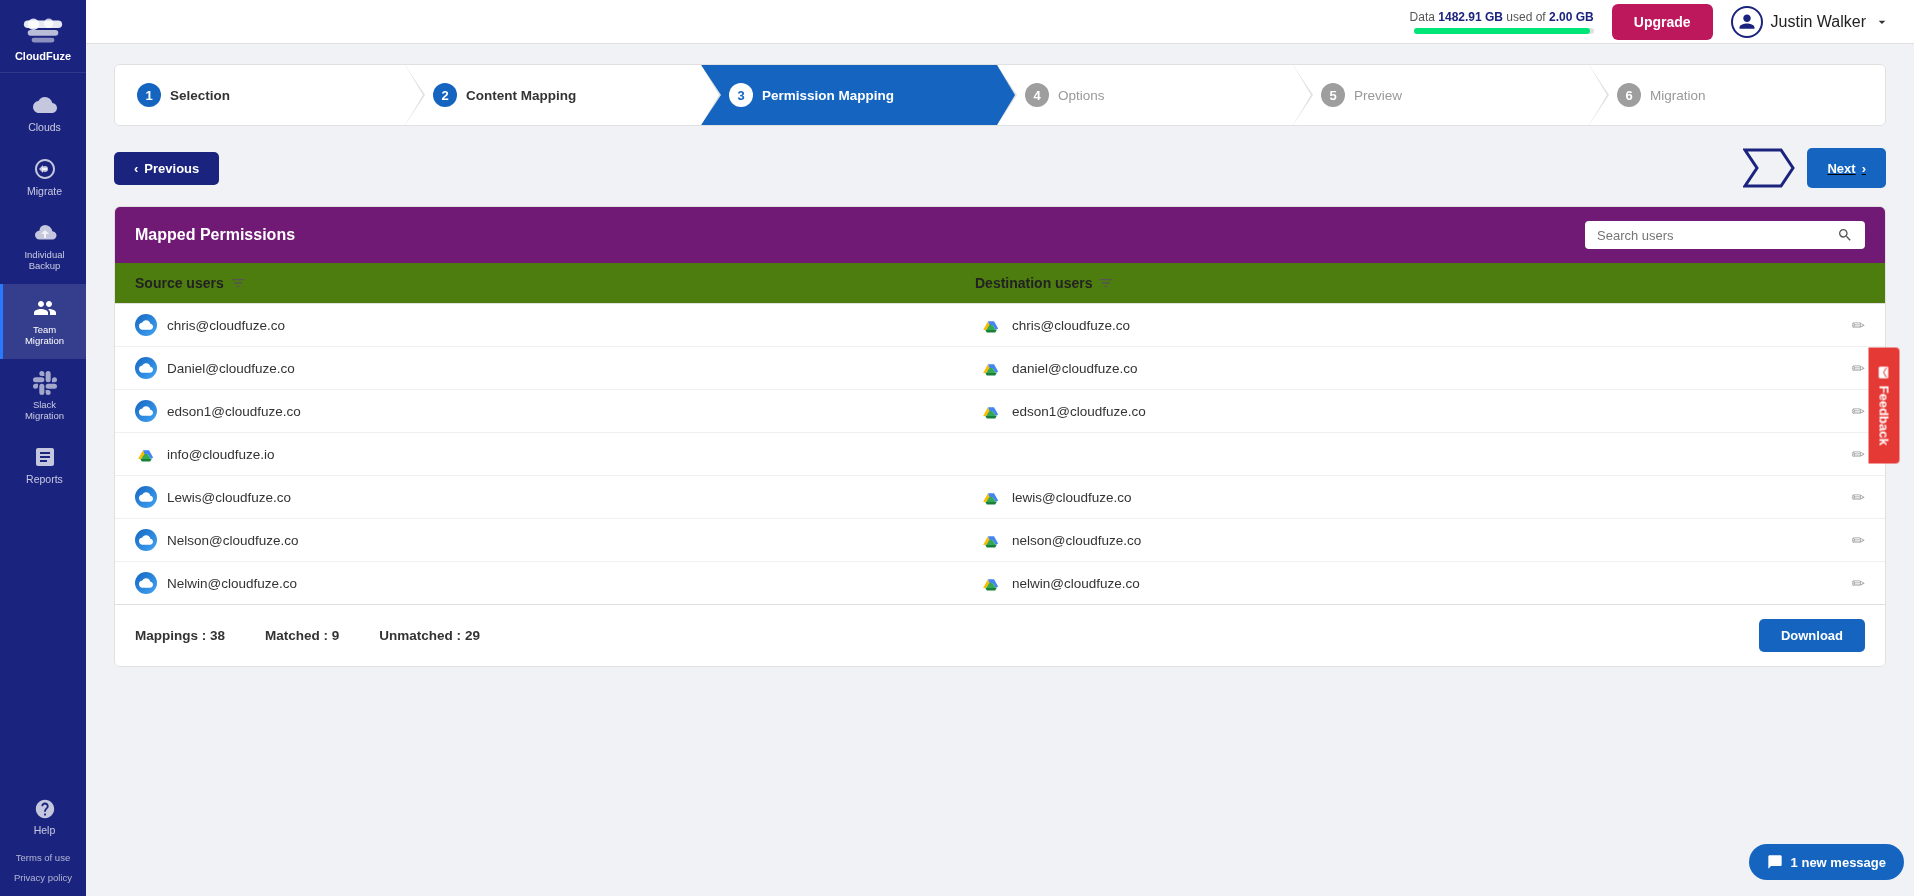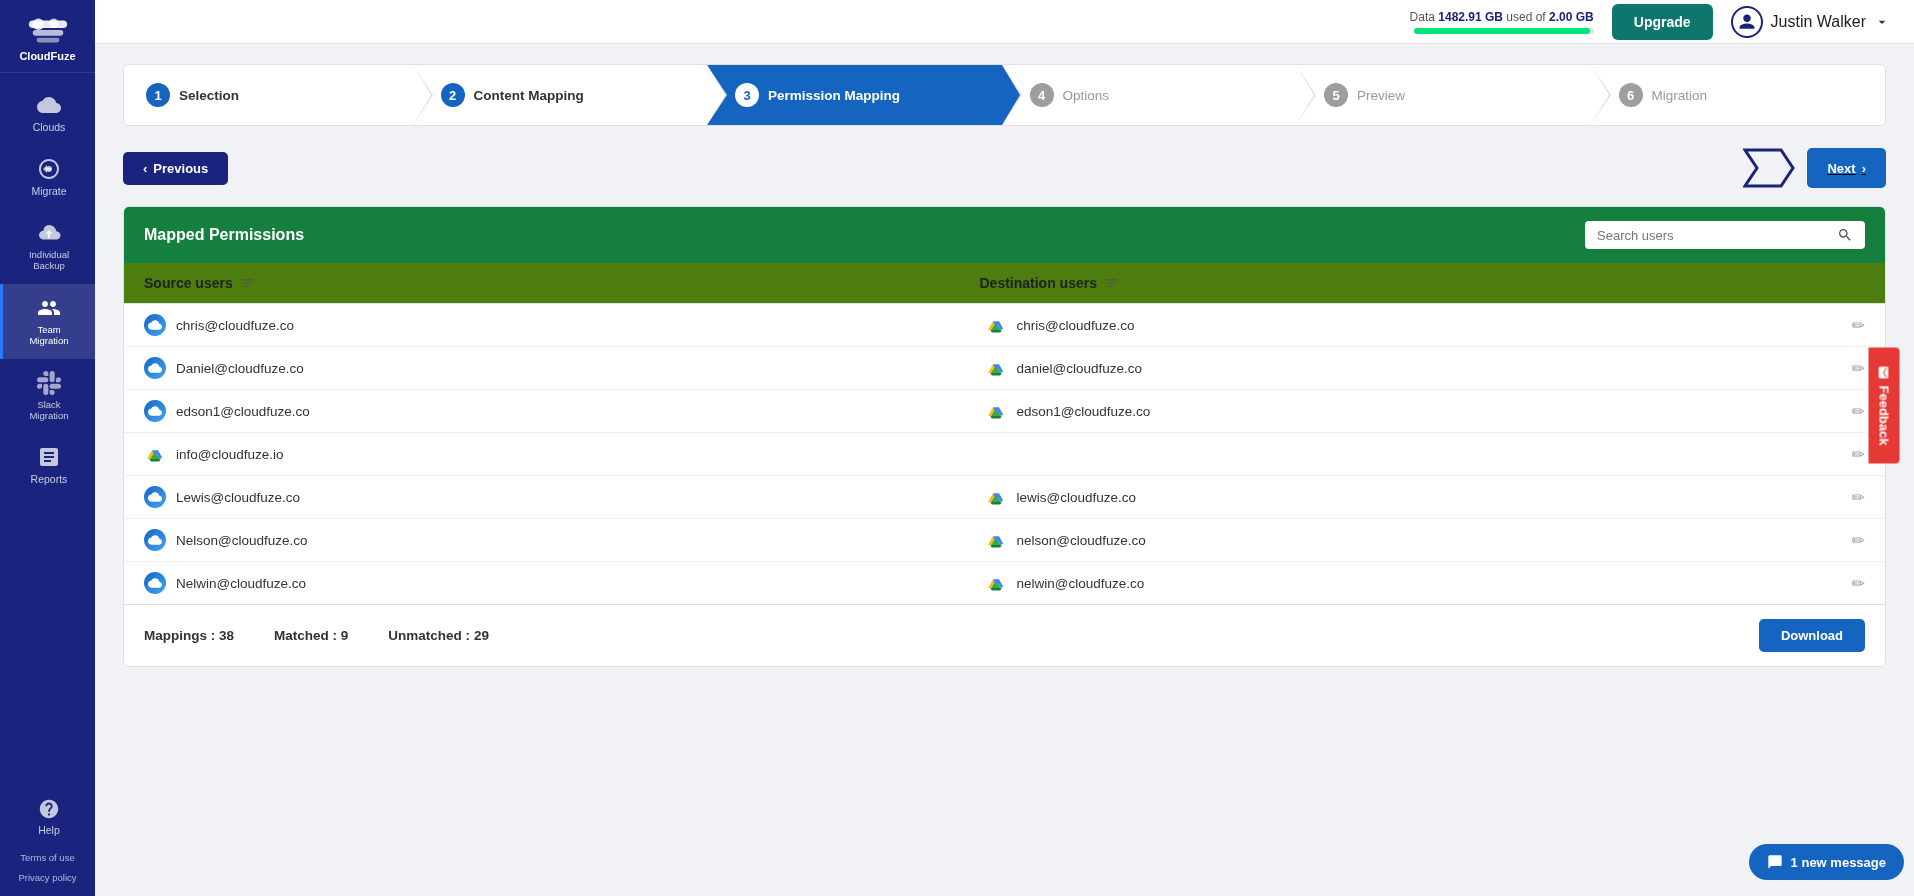--- a/index.html
+++ b/index.html
@@ -1,20 +1,20 @@
 <!DOCTYPE html>
 <html><head>
   <meta charset="utf-8">
   <style>
     * { box-sizing: border-box; margin: 0; padding: 0; }
     body { font-family: 'Segoe UI', Arial, sans-serif; background: #f0f2f5; display: flex; height: 896px; overflow: hidden; }
 
     
     .sidebar {
-      width: 95px;
+      width: 86px;
       background: #1a237e;
       display: flex;
       flex-direction: column;
       align-items: center;
       padding: 0;
       flex-shrink: 0;
       height: 896px;
     }
     .sidebar-logo {
       width: 100%;
@@ -111,21 +111,21 @@
       height: 6px;
       background: #e0e0e0;
       border-radius: 3px;
     }
     .storage-bar-fill {
       height: 6px;
       background: #00e676;
       border-radius: 3px;
     }
     .upgrade-btn {
-      background: #0f766e;
+      background: #be185d;
       color: #fff;
       border: none;
       border-radius: 6px;
       padding: 10px 22px;
       font-size: 14px;
       font-weight: 600;
       cursor: pointer;
     }
     .header-user {
       display: flex;
@@ -280,21 +280,21 @@
     }
 
     
     .table-card {
       background: #fff;
       border-radius: 6px;
       border: 1px solid #e0e0e0;
       overflow: hidden;
     }
     .table-header {
-      background: #15803d;
+      background: #701a75;
       display: flex;
       align-items: center;
       padding: 14px 20px;
       gap: 16px;
     }
     .table-title {
       color: #fff;
       font-size: 16px;
       font-weight: 600;
       flex: 1;

